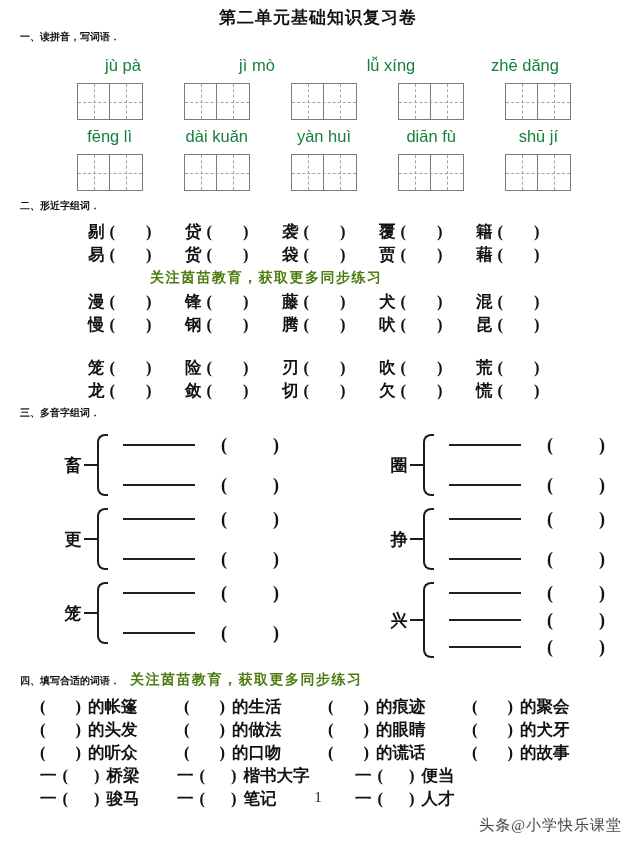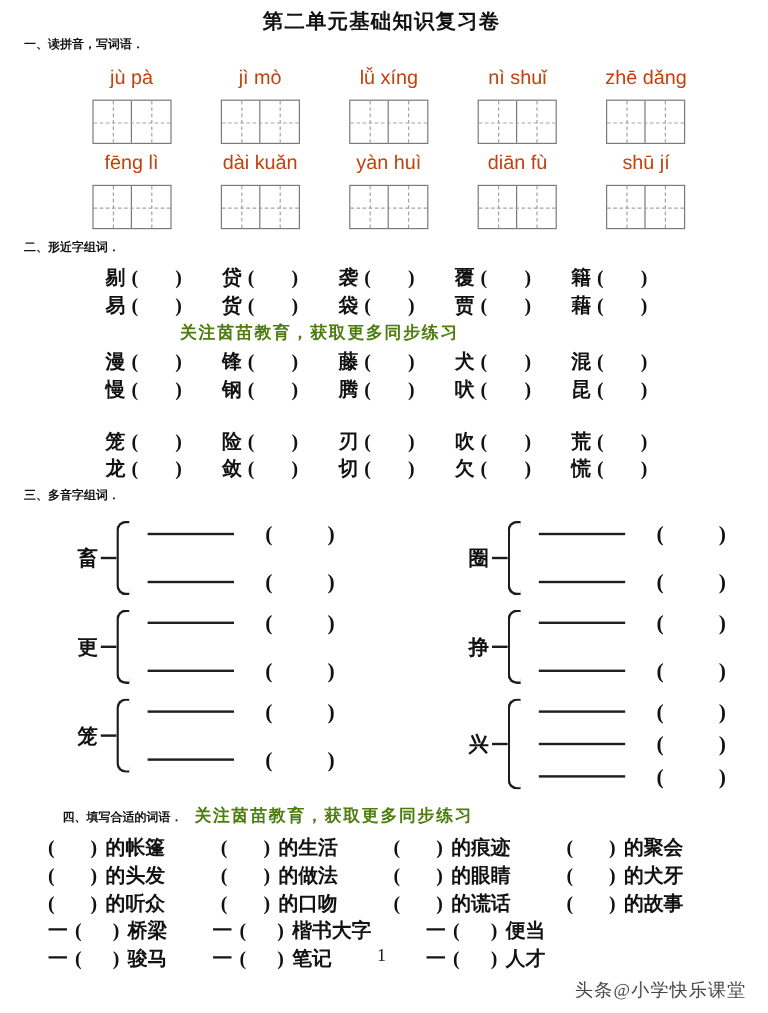--- a/index.html
+++ b/index.html
@@ -7,21 +7,21 @@
   body{background:#ffffff;color:#121212;font-family:"Liberation Serif","DejaVu Serif",serif;overflow:hidden;}
   .page{position:relative;width:636px;height:844px;padding-top:6px;}
 
   .title{text-align:center;font-size:17px;font-weight:bold;letter-spacing:1px;height:24px;}
   .sec-head{font-size:10px;font-weight:bold;margin-left:20px;height:21px;}
 
   
   .cols5{display:flex;margin:0 44px 0 56px;}
   .cols5 > span{flex:1;display:flex;justify-content:center;align-items:center;}
   .py-row{height:25px;margin-top:2px;}
-  .py{font-family:"Liberation Sans","DejaVu Sans",sans-serif;font-size:16.5px;color:#c2410c;}
+  .py{font-family:"Liberation Sans","DejaVu Sans",sans-serif;font-size:16.5px;color:#15803d;}
   .box-row{height:41px;margin-top:3px;}
   .wbox{position:relative;display:block;width:66px;height:37px;border:1.6px solid #7a7a7a;background:#fff;}
   .wbox i{position:absolute;display:block;}
   .vs{left:50%;top:0;bottom:0;border-left:1.6px solid #7a7a7a;margin-left:-1px;}
   .hd{top:50%;left:0;right:0;border-top:1px dashed #a3a3a3;}
   .vd1{left:25%;top:0;bottom:0;border-left:1px dashed #a3a3a3;}
   .vd2{left:75%;top:0;bottom:0;border-left:1px dashed #a3a3a3;}
 
   
   .fzrow{display:flex;margin-left:88px;height:23px;align-items:center;font-weight:bold;font-size:16.5px;}
@@ -42,21 +42,21 @@
   .dychar{font-size:17px;font-weight:bold;width:22px;text-align:center;}
   .conn{width:13px;height:0;border-top:2.5px solid #1c1c1c;}
   .brk{width:11px;align-self:stretch;border:2.5px solid #1c1c1c;border-right:none;border-radius:8px 0 0 8px;margin:1px 0;}
   .dy-entries{display:flex;flex-direction:column;justify-content:space-between;margin-left:15px;align-self:stretch;padding:1px 0;}
   .dy-entry{display:flex;align-items:center;height:22px;}
   .dyline{width:72px;height:0;border-top:2.2px solid #1f1f1f;margin-right:26px;}
   .dy-entry .lp,.dy-entry .rp{font-size:18px;font-weight:bold;}
   .g46{display:inline-block;width:46px;}
 
   
-  .s4-headrow{display:flex;align-items:baseline;margin-top:2px;padding-left:32px;}
+  .s4-headrow{display:flex;align-items:baseline;margin-top:2px;}
   .s4row{display:flex;margin-left:40px;height:23px;align-items:center;font-weight:bold;font-size:16.5px;}
   .s4item{width:144px;display:flex;align-items:center;}
   .g30{display:inline-block;width:30px;}
   .s4txt{margin-left:7px;}
   .yi1{width:137px;}.yi2{width:178px;}.yi3{width:200px;}
   .yiitem{display:flex;align-items:center;}
   .yiitem .one{margin-right:6px;}
   .g26{display:inline-block;width:26px;}
 
   .pagenum{position:absolute;left:0;right:0;bottom:38px;text-align:center;font-size:15px;color:#222;}
@@ -76,23 +76,20 @@
     <span>
         <span class="py">jù pà</span>
       </span>
     <span>
         <span class="py">jì mò</span>
       </span>
     <span>
         <span class="py">lǚ xíng</span>
       </span>
     <span>
-        <span class="py">nì shuǐ</span>
-      </span>
-    <span>
         <span class="py">zhē dǎng</span>
       </span>
   </div>
   <div class="cols5 box-row">
     <span>
         <span class="wbox">
           <i class="vs"></i>
           <i class="hd"></i>
           <i class="vd1"></i>
           <i class="vd2"></i>

